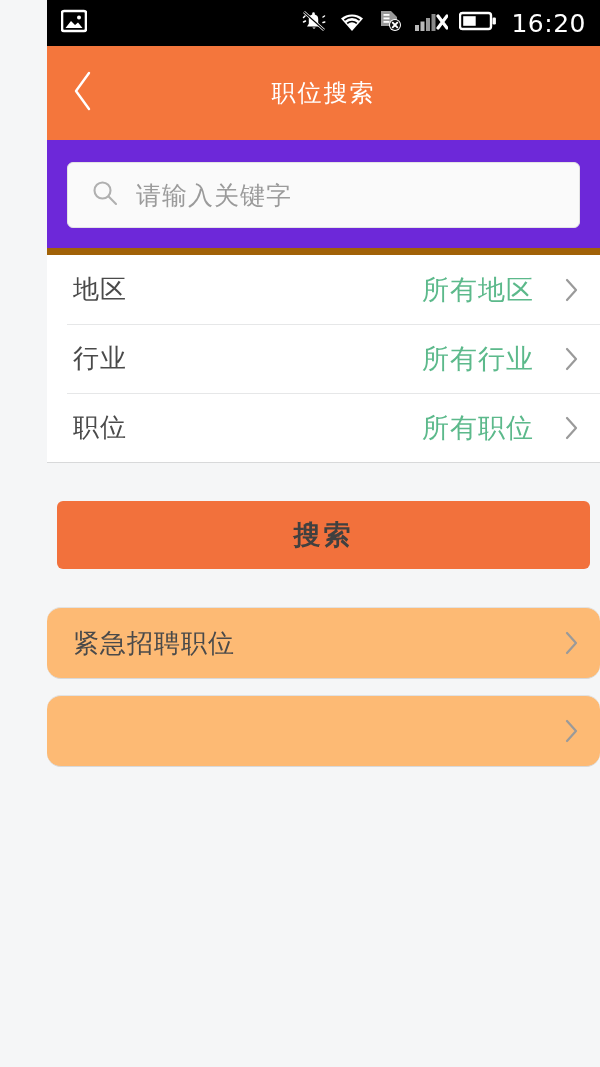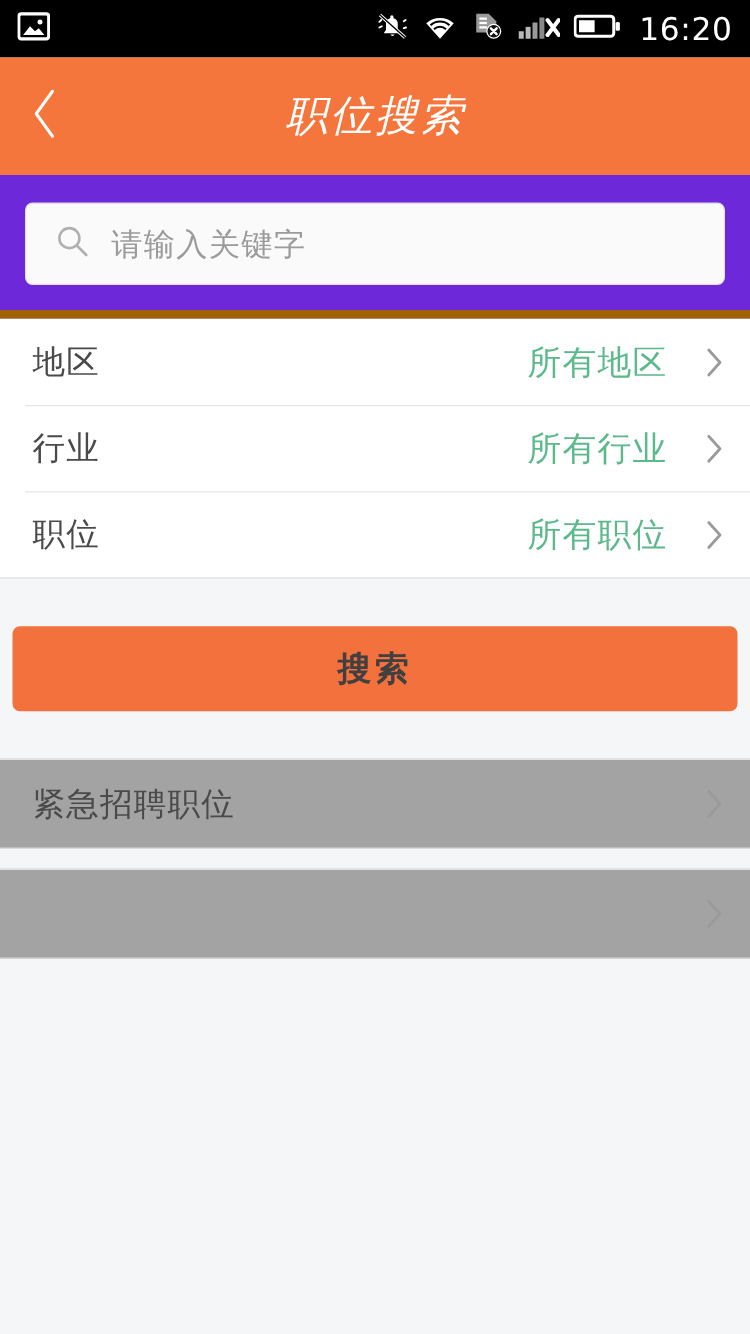--- a/index.html
+++ b/index.html
@@ -2,21 +2,21 @@
 <html><head>
 <meta charset="utf-8">
 <style>
   * { margin:0; padding:0; box-sizing:border-box; }
   html, body {
     width:600px; height:1067px;
     background:#f5f6f7;
     font-family:"DejaVu Sans","Liberation Sans",sans-serif;
     overflow:hidden;
   }
-  .phone { position:relative; width:600px; height:1067px; background:#f5f6f7; }
+  .phone { position:relative; width:600px; height:1067px; background:#f5f6f7;padding-left:47px; }
 
   
   .statusbar {
     height:46px; background:#000; display:flex; align-items:center;
     padding:0 14px; color:#fff;
   }
   .sb-left { display:flex; align-items:center; gap:8px; }
   .sb-right { margin-left:auto; display:flex; align-items:center; gap:11px; }
   .sb-time { font-size:25px; color:#fff; letter-spacing:.5px; margin-left:3px; }
   .ico { display:block; }
@@ -25,21 +25,21 @@
   .header {
     height:94px; background:#f4763c;
     display:flex; align-items:center; position:relative;
   }
   .back-btn {
     width:72px; height:94px; display:flex; align-items:center;
     justify-content:center; cursor:pointer;
   }
   .header-title {
     position:absolute; left:0; right:0; text-align:center;
-    font-size:34px; color:#fff; letter-spacing:2px; pointer-events:none;font-style:italic;
+    font-size:24px; color:#fff; letter-spacing:2px; pointer-events:none;
   }
 
   
   .search-wrap {
     background:#6d28d9; padding:22px 20px 20px 20px;
     border-bottom:7px solid #a16207;
   }
   .search-box {
     height:66px; background:#fafafa; border:1px solid #e3e3e3;
     border-radius:6px; display:flex; align-items:center; padding:0 22px;
@@ -68,22 +68,22 @@
   
   .btn-zone { padding:38px 10px 38px 10px; background:#f5f6f7; }
   .search-btn {
     height:68px; background:#f2713c; border-radius:6px;
     display:flex; align-items:center; justify-content:center;
     color:#404040; font-size:27px; letter-spacing:3px; cursor:pointer;
     border:none; width:100%; font-family:inherit; font-weight:bold;
   }
 
   
-  .link-group { background:#a3a3a3; border-top:1px solid #e1e2e3;
-                border-bottom:1px solid #d8d9da; }
+  .link-group { background:#fdba74; border-top:1px solid #e1e2e3;
+                border-bottom:1px solid #d8d9da;border-radius:14px; }
   .link-row {
     height:70px; display:flex; align-items:center;
     padding:0 20px 0 26px; cursor:pointer;
   }
   .link-label { font-size:26px; color:#4a4a4a; letter-spacing:1px; }
   .link-chev { margin-left:auto; display:flex; align-items:center; }
   .gap { height:16px; background:#f5f6f7; }
   .filler { flex:1; background:#f5f6f7; }
 </style>
 </head>

